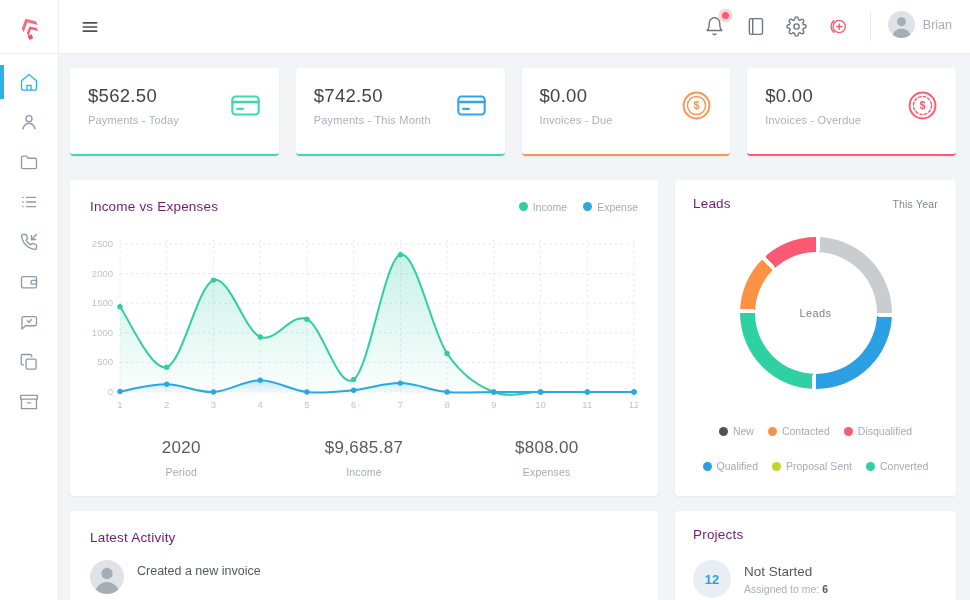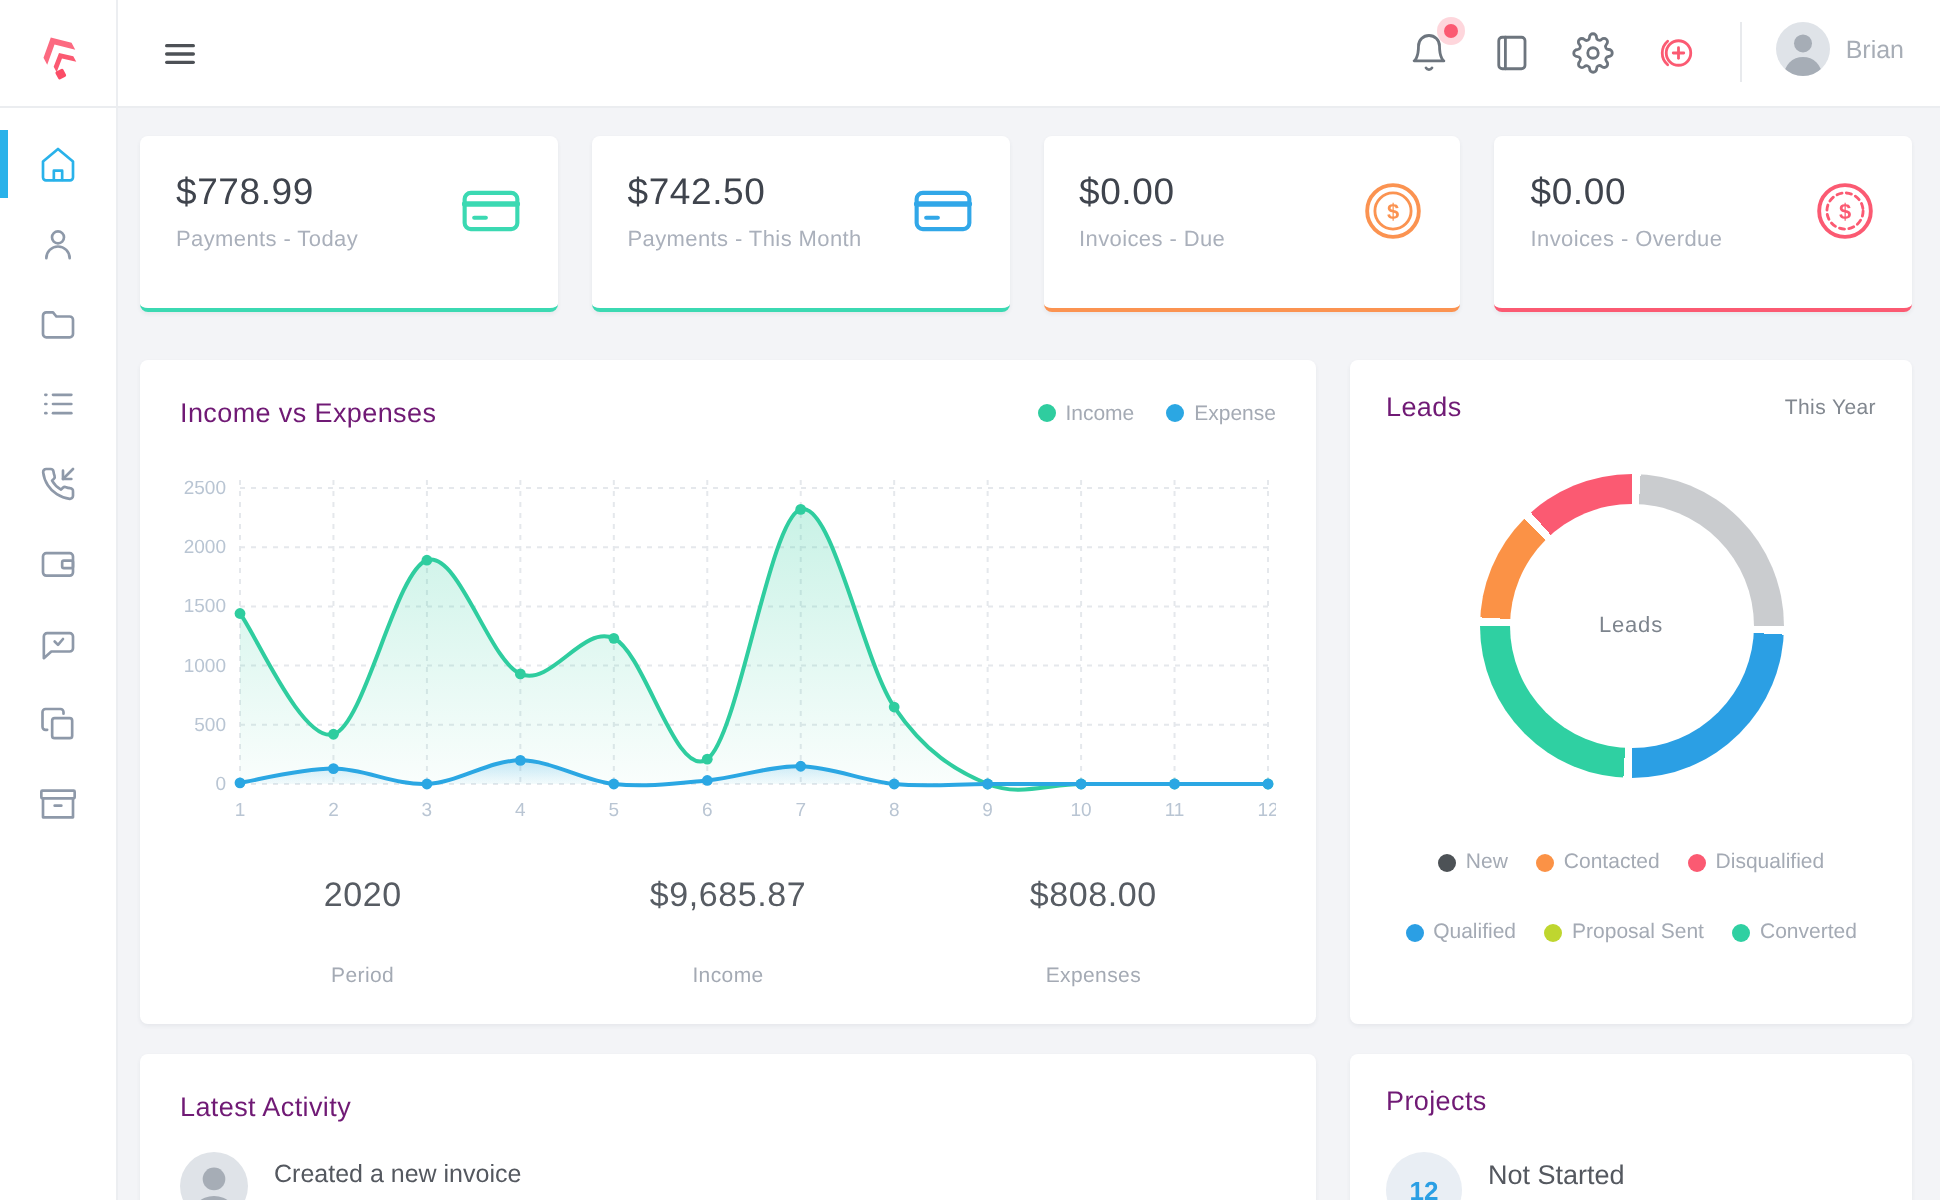--- a/index.html
+++ b/index.html
@@ -51,21 +51,21 @@
   .card-head { display:flex; align-items:center; justify-content:space-between; }
   .card-title { font-size:13.5px; color:#701a75; font-weight:500; letter-spacing:.2px; }
   .ix-legend { display:flex; gap:16px; }
   .legend-item { display:flex; align-items:center; gap:5px; }
   .dot { width:9px; height:9px; border-radius:50%; flex:none; }
   .legend-label { font-size:10.5px; color:#a4aab4; }
   #line-chart { display:block; margin-top:20px; }
   .summary-row { display:flex; margin-top:26px; }
   .summary-item { flex:1; text-align:center; }
   .summary-value { font-size:17px; color:#575c63; letter-spacing:.3px; }
-  .summary-label { font-size:10.5px; color:#a4aab4; margin-top:24px; letter-spacing:.2px; }
+  .summary-label { font-size:10.5px; color:#a4aab4; margin-top:8px; letter-spacing:.2px; }
 
   .period-label { font-size:10.5px; color:#81878f; letter-spacing:.2px; }
   .donut-wrap { display:flex; justify-content:center; margin-top:26px; }
   .donut { width:152px; height:152px; border-radius:50%; position:relative; }
   .donut-hole { position:absolute; inset:15px; background:#fff; border-radius:50%;
     display:flex; align-items:center; justify-content:center; }
   .donut-center { font-size:11px; color:#7d848d; letter-spacing:.4px; }
   .leads-legend { margin-top:36px; display:flex; flex-direction:column; gap:23px; align-items:center; }
   .legend-row { display:flex; gap:14px; justify-content:center; }
 
@@ -208,21 +208,21 @@
         <line x1="10" y1="13" x2="14" y2="13"></line>
       </svg>
     </button>
   </nav>
 
 <main class="main">
 
   <section class="stats-row">
     <div class="card stat-card" style="border-bottom-color: rgb(59, 217, 178);">
       <div>
-        <div class="stat-amount">$778.99</div>
+        <div class="stat-amount">$562.50</div>
         <div class="stat-label">Payments - Today</div>
       </div>
       <span class="stat-icon" style="color: rgb(59, 217, 178);">
         <svg viewBox="0 0 24 24">
             <rect x="1.8" y="5" width="20.4" height="14" rx="2.4" stroke-width="1.6"></rect>
             <line x1="1.8" y1="9.3" x2="22.2" y2="9.3" stroke-width="2.1"></line>
             <line x1="5.5" y1="14.6" x2="10" y2="14.6" stroke-width="1.6"></line>
           </svg>
       </span>
     </div>

